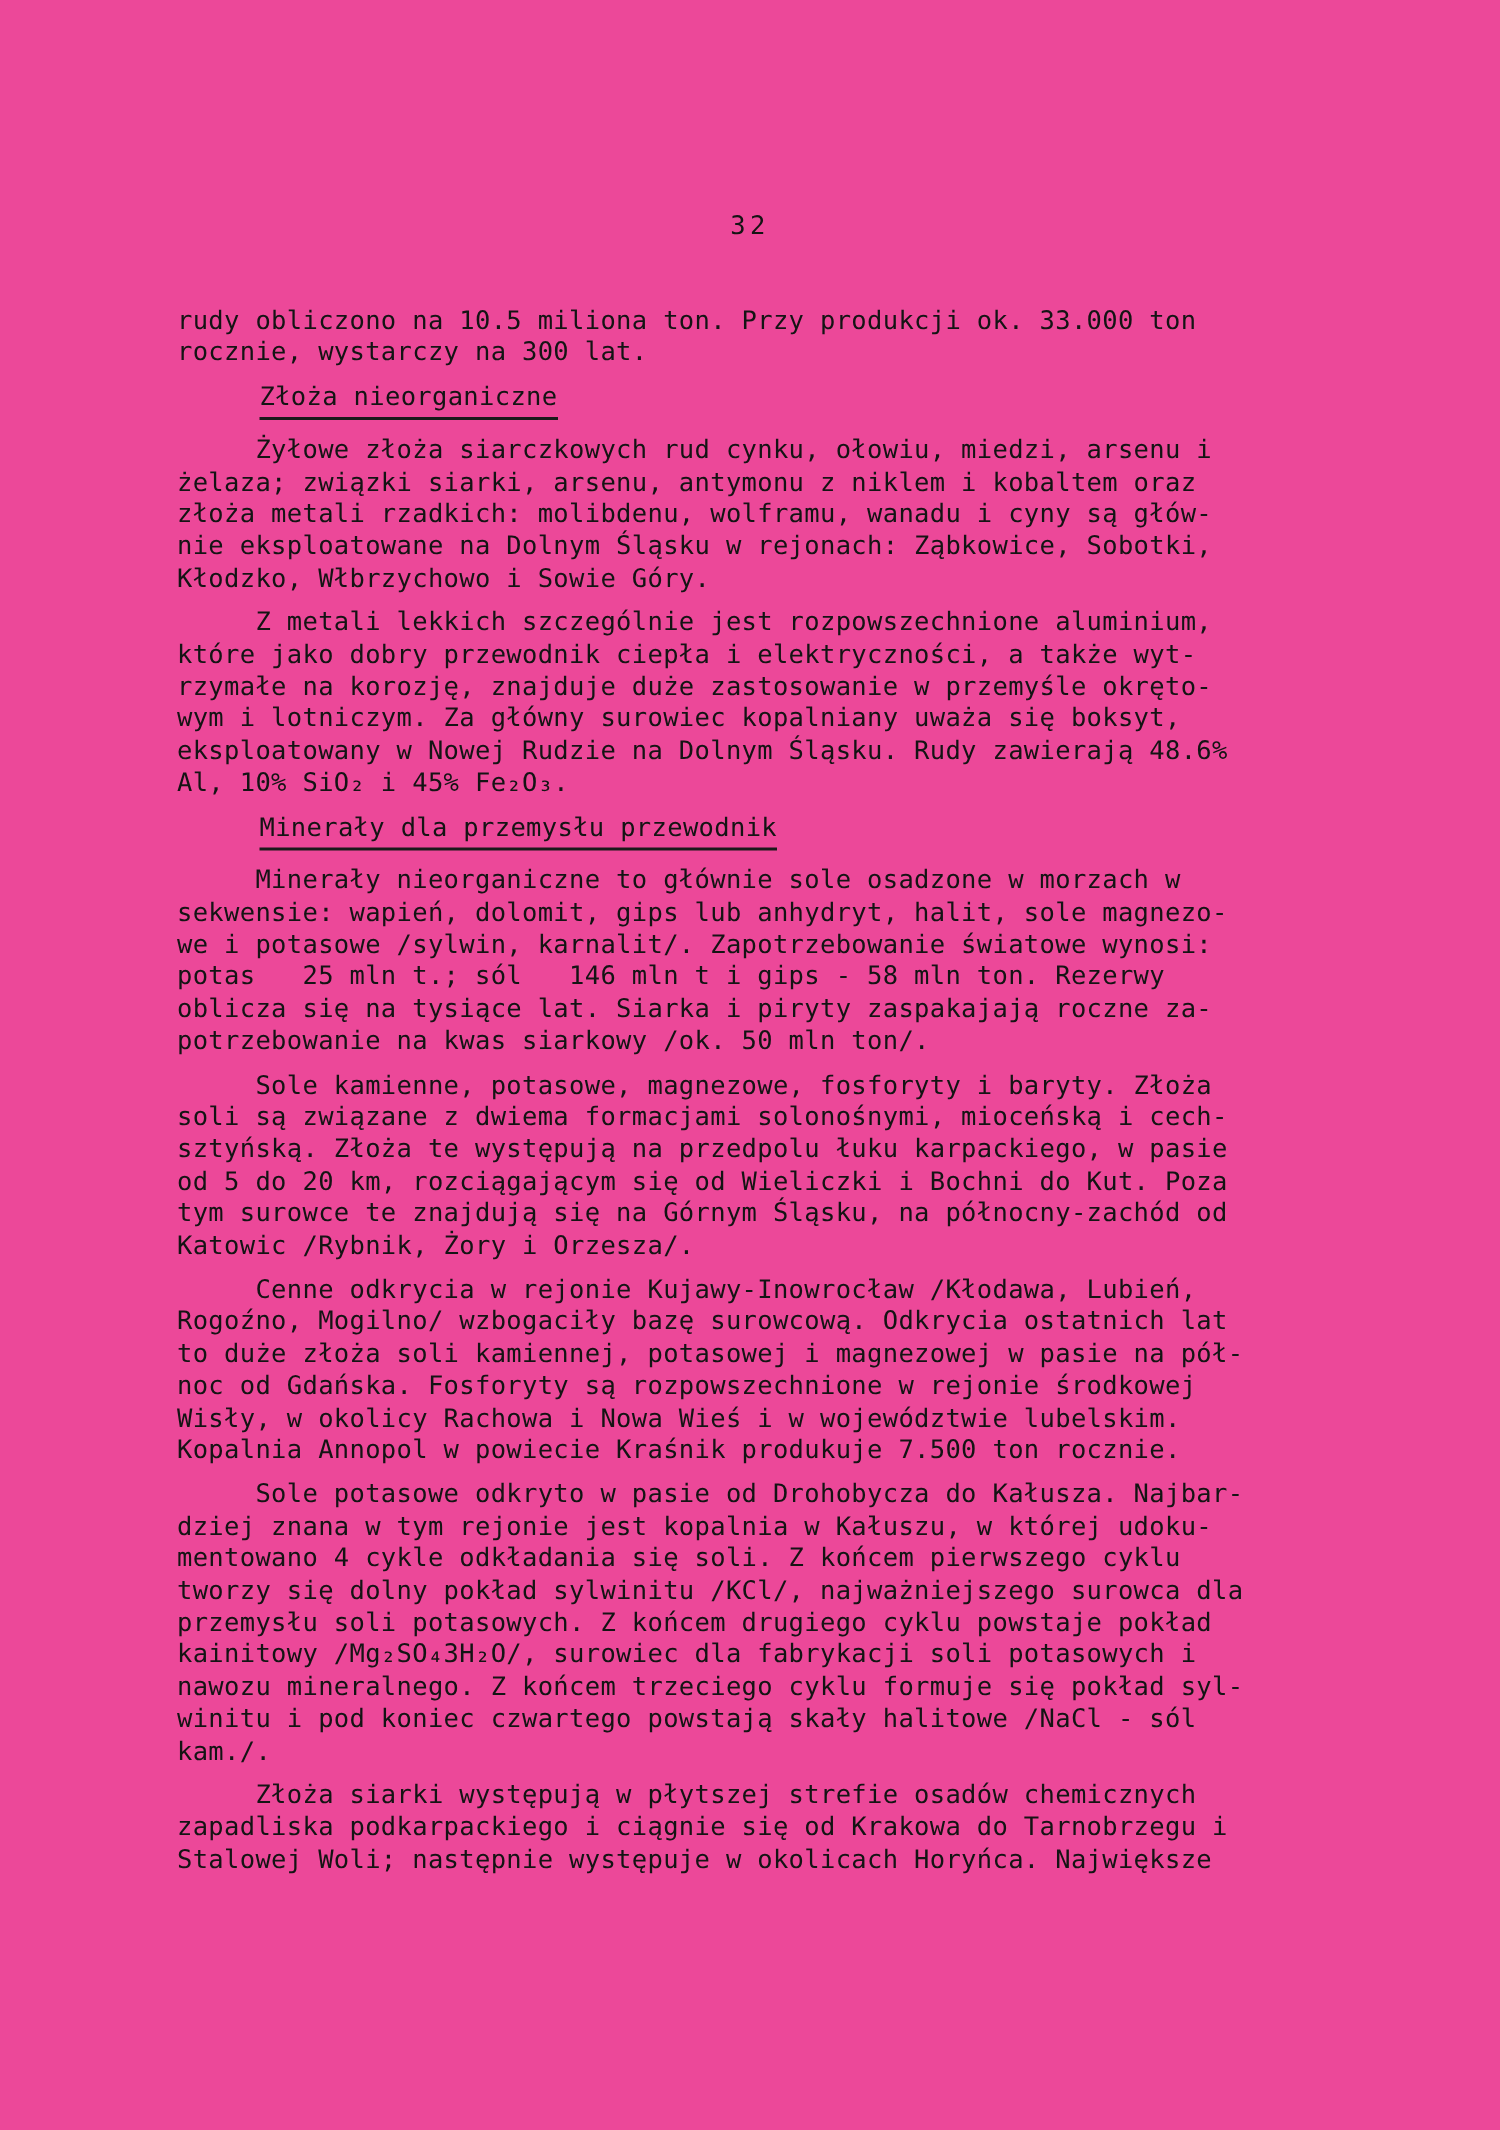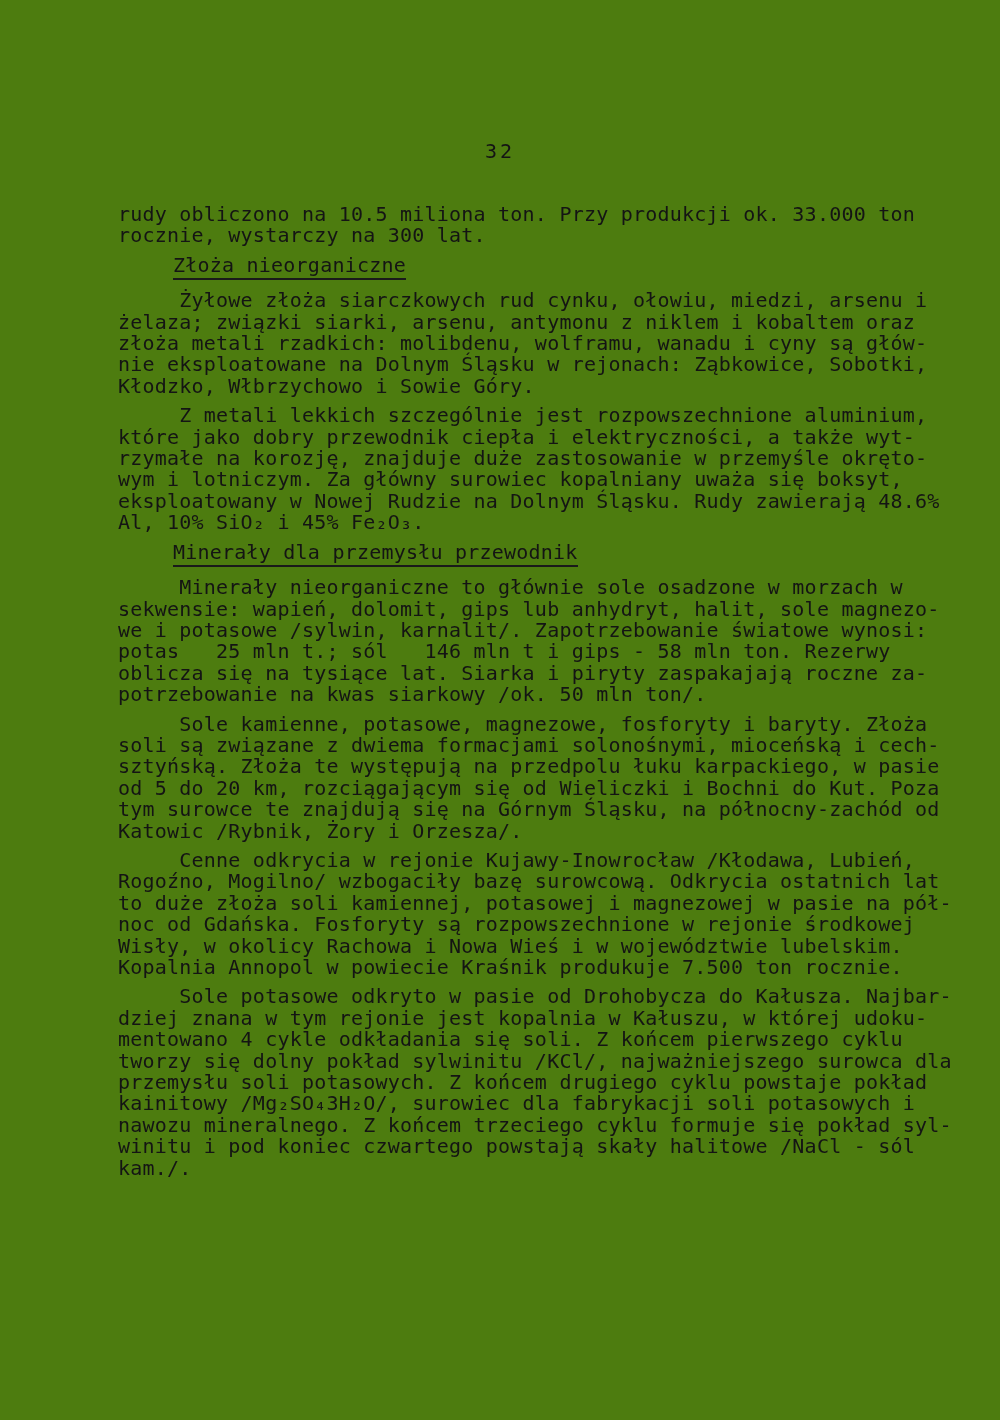--- a/index.html
+++ b/index.html
@@ -4,24 +4,24 @@
 <style>
   html, body {
     margin: 0;
     padding: 0;
     background: #ffffff;
   }
   .page {
     position: relative;
     width: 1000px;
     height: 1420px;
-    background: #4d7c0f;
+    background: #ec4899;
     color: #141414;
     font-family: "DejaVu Sans Mono", "Liberation Mono", monospace;
-    font-size: 20px;
+    font-size: 17px;
     line-height: 21.4px;
     letter-spacing: 0.22px;
     overflow: hidden;
   }
   .page-number {
     position: absolute;
     top: 141px;
     left: 0;
     width: 1000px;
     text-align: center;
@@ -99,15 +99,18 @@
 dziej znana w tym rejonie jest kopalnia w Kałuszu, w której udoku-
 mentowano 4 cykle odkładania się soli. Z końcem pierwszego cyklu
 tworzy się dolny pokład sylwinitu /KCl/, najważniejszego surowca dla
 przemysłu soli potasowych. Z końcem drugiego cyklu powstaje pokład
 kainitowy /Mg₂SO₄3H₂O/, surowiec dla fabrykacji soli potasowych i
 nawozu mineralnego. Z końcem trzeciego cyklu formuje się pokład syl-
 winitu i pod koniec czwartego powstają skały halitowe /NaCl - sól
 kam./.</p>
 
 
+    <p class="para">     Złoża siarki występują w płytszej strefie osadów chemicznych
+zapadliska podkarpackiego i ciągnie się od Krakowa do Tarnobrzegu i
+Stalowej Woli; następnie występuje w okolicach Horyńca. Największe</p>
 
   </div>
 </div>
 
 </body></html>

